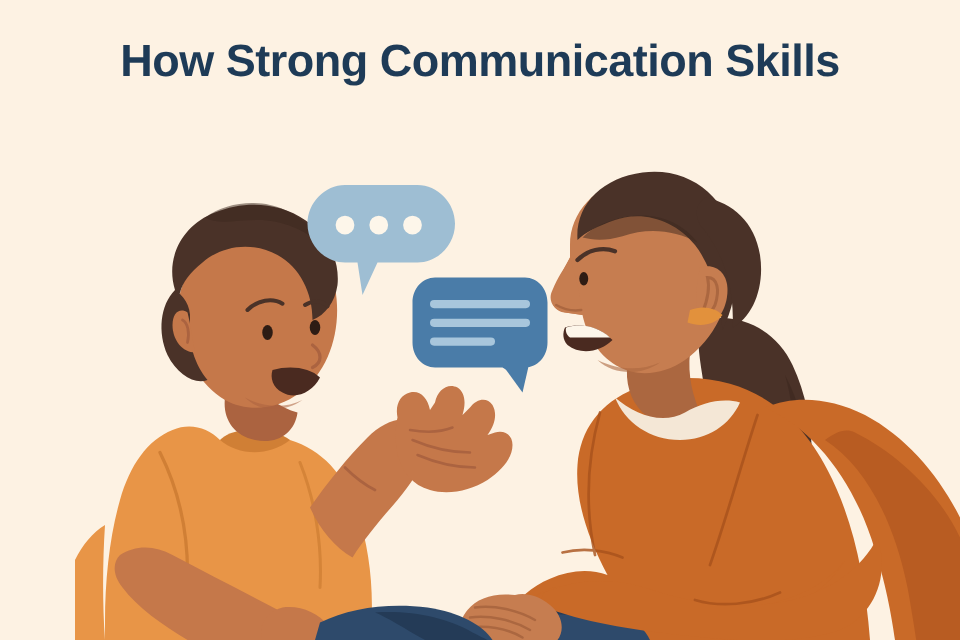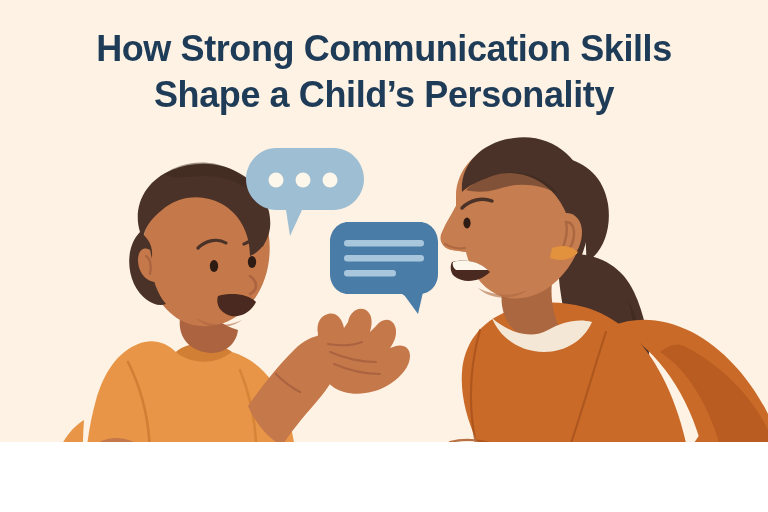--- a/index.html
+++ b/index.html
@@ -4,21 +4,21 @@
 <title>Communication Skills Illustration</title>
 <style>
   html, body {
     margin: 0;
     padding: 0;
     background: #ffffff;
   }
   #canvas {
     position: relative;
     width: 768px;
-    height: 442px;
+    height: 512px;
     overflow: hidden;
     background: #fdf2e3;
     font-family: "Liberation Sans", sans-serif;
   }
   #artboard {
     position: absolute;
     inset: 0;
   }
   .headline {
     position: absolute;
@@ -311,17 +311,16 @@
           <rect x="344" y="240" width="80" height="6.5" rx="3.25" fill="#a8c6dc"></rect>
           <rect x="344" y="255" width="80" height="6.5" rx="3.25" fill="#a8c6dc"></rect>
           <rect x="344" y="270" width="52" height="6.5" rx="3.25" fill="#a8c6dc"></rect>
         </g>
 
       </g>
     </svg>
 
     <div class="headline">
       <span class="line">How Strong Communication Skills</span>
-      <span class="line">Shape a Child’s Personality</span>
     </div>
 
   </div>
 </div>
 
 </body></html>

